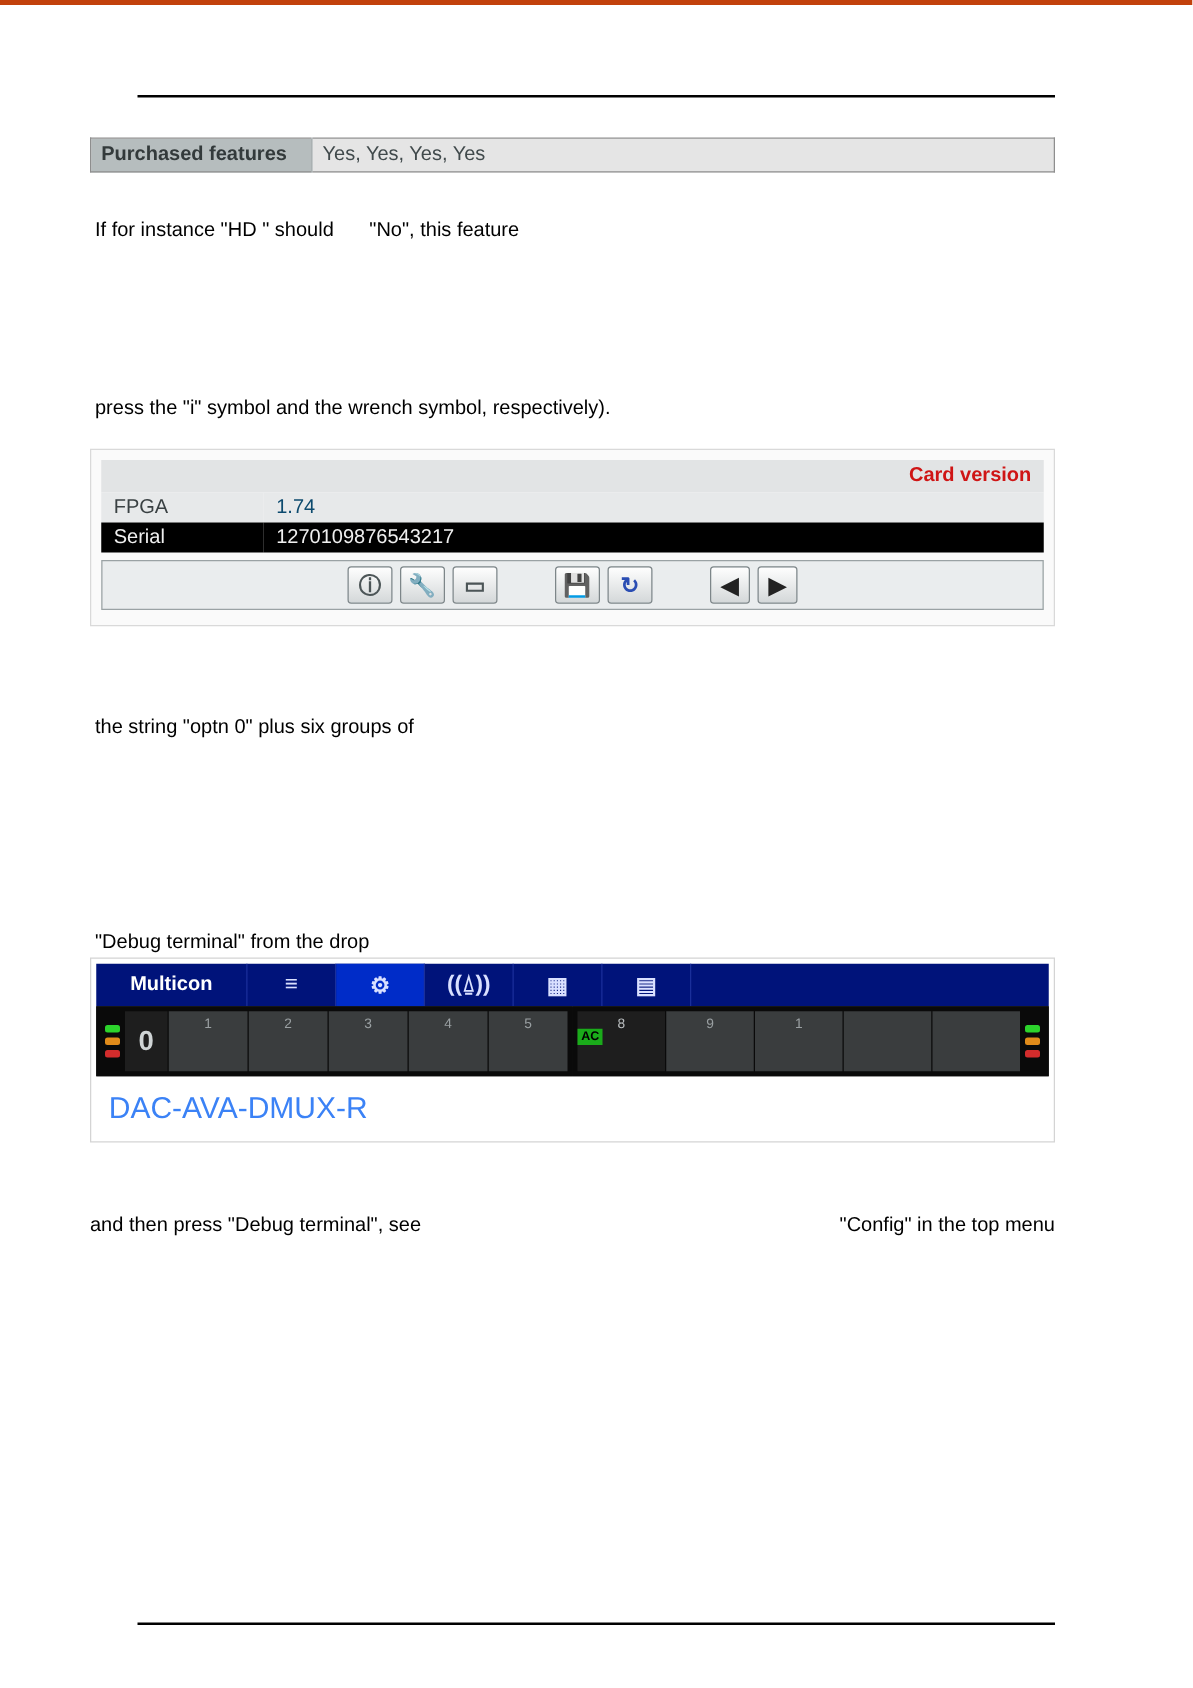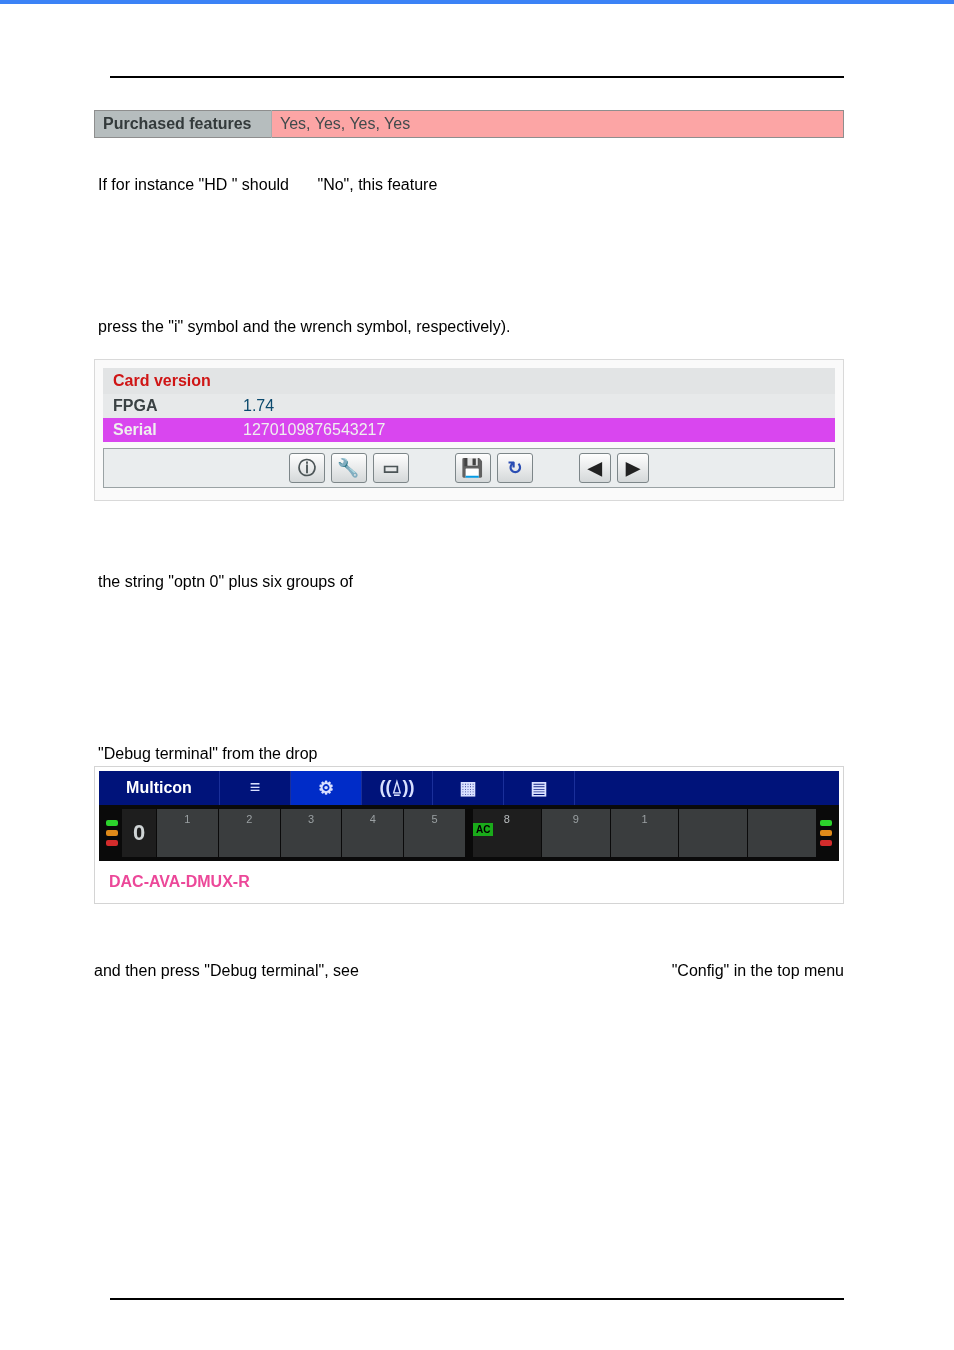--- a/index.html
+++ b/index.html
@@ -6,22 +6,22 @@
     margin: 0;
     padding: 0;
     background: #fff;
     font-family: Arial, Helvetica, sans-serif;
     color: #000;
   }
   .page {
     width: 954px;
     height: 1350px;
     box-sizing: border-box;
-    padding: 66px 110px 40px 94px;
-    border-top: 4px solid #3b82f6;
+    padding: 66px 110px 40px 72px;
+    border-top: 4px solid #c2410c;
     position: relative;
   }
   .rule-top {
     position: absolute;
     top: 72px;
     left: 110px;
     right: 110px;
     border-top: 2px solid #000;
   }
   .rule-bottom {
@@ -41,21 +41,21 @@
   }
   .tbl-feat td.label {
     width: 160px;
     background: #b6bdbe;
     font-weight: bold;
     padding: 4px 8px;
     color: #333a3b;
     border-right: 1px solid #a6adaf;
   }
   .tbl-feat td.value {
-    background: #fca5a5;
+    background: #e5e5e5;
     padding: 4px 8px;
     color: #414a4c;
     margin-left: 36px;
   }
 
   .para {
     font-size: 16px;
     line-height: 1.4;
     margin: 36px 0 0 4px;
   }
@@ -67,39 +67,39 @@
     margin-top: 20px;
     border: 1px solid #d9d9d9;
     background: #fafafa;
     padding: 8px 8px 12px 8px;
   }
   .tbl-card {
     width: 100%;
     border-collapse: collapse;
   }
   .tbl-card th {
-    text-align: left;
+    text-align: right;
     background: #e2e4e5;
     color: #cf1515;
     font-weight: bold;
     padding: 4px 10px;
   }
   .tbl-card td {
     padding: 3px 10px;
     color: #0c4a6e;
   }
   .tbl-card tr.row-light { background: #e7e9ea; }
   .tbl-card tr.row-dark  { background: #dcdee0; }
   .tbl-card td.key {
     width: 110px;
     color: #3a4143;
-    font-weight: bold;
+    font-weight: normal;
   }
   .tbl-card tr.serial td.key { color: #efefef; }
-  .tbl-card tr.serial { background: #d946ef; }
+  .tbl-card tr.serial { background: #000000; }
   .tbl-card tr.serial td.val { color: #efefef; }
 
   .iconbar {
     margin-top: 6px;
     border: 1px solid #9aa2a4;
     background: #eaedee;
     display: flex;
     align-items: center;
     justify-content: center;
     gap: 46px;
@@ -225,23 +225,23 @@
   .mc-menu div {
     padding: 4px 10px;
     border-bottom: 1px solid #222627;
     white-space: nowrap;
   }
   .mc-menu div.sel { background: #303436; }
   .mc-menu .cursor { font-size: 12px; color: #fff; }
 
   .mc-label {
     padding: 12px 10px 4px 10px;
-    font-size: 16px;
-    font-weight: bold;
-    color: #ec4899;
+    font-size: 24px;
+    font-weight: normal;
+    color: #3b82f6;
   }
   .cfg-note {
     margin-top: 56px;
     display: flex;
     justify-content: space-between;
   }
 </style>
 </head>
 <body>
 

